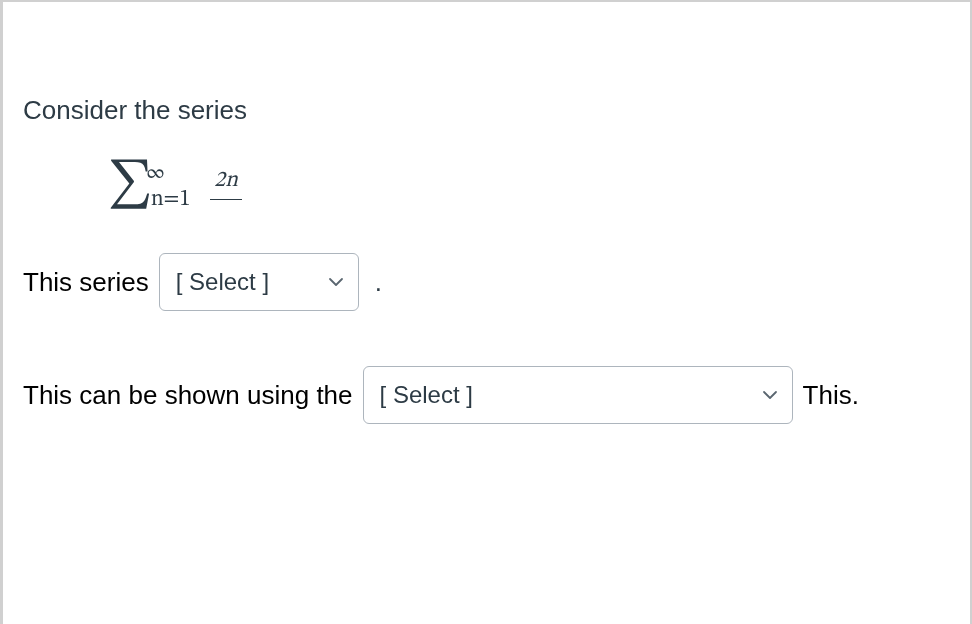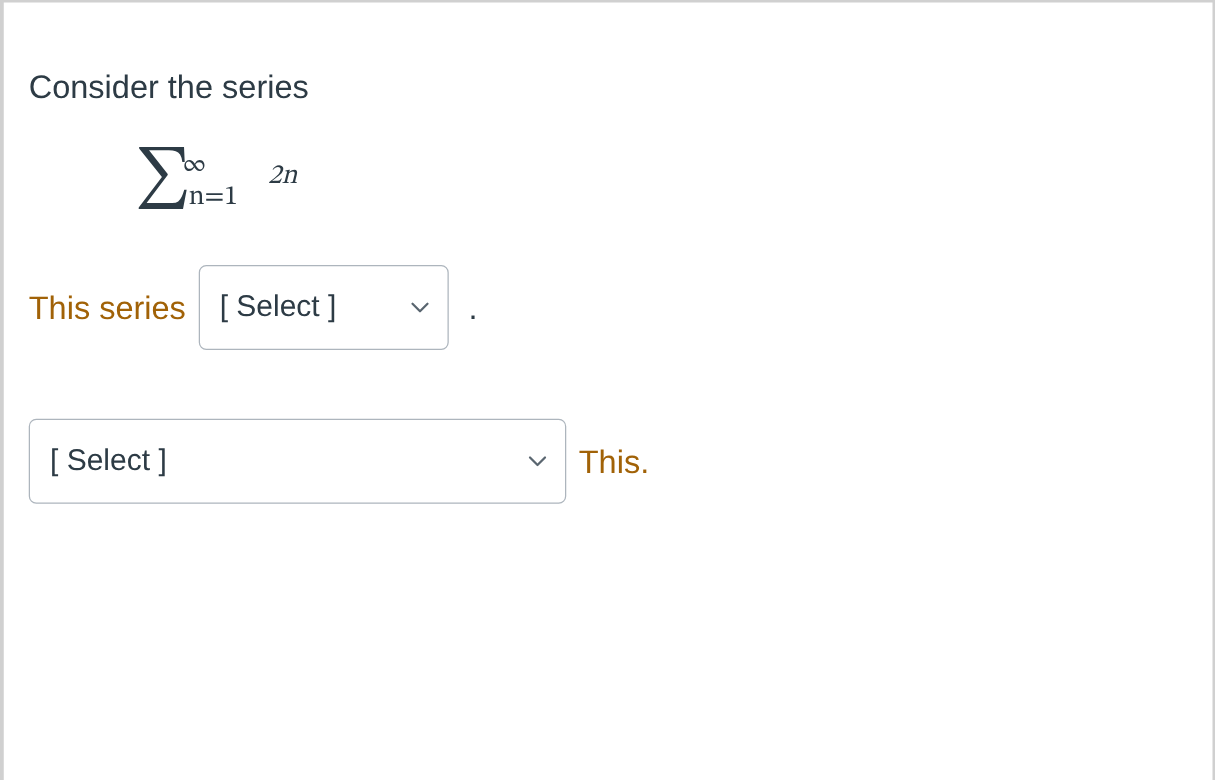--- a/index.html
+++ b/index.html
@@ -14,21 +14,21 @@
       width: 972px;
       height: 624px;
       overflow: hidden;
     }
     .outer-border {
       border-top: 2px solid #d0d0d0;
       border-left: 3px solid #d0d0d0;
       border-right: 2px solid #d0d0d0;
       height: 100%;
       background: #fff;
-      padding: 48px 20px 20px 20px;
+      padding: 89px 20px 20px 20px;
     }
     .content {
       color: #2d3b45;
       font-size: 26px;
       line-height: 1.5;
     }
     .intro {
       margin-bottom: 30px;
     }
     .math-display {
@@ -55,20 +55,21 @@
       font-size: 20px;
     }
     .sigma-sub {
       font-size: 22px;
       position: relative;
       top: 8px;
       left: -2px;
     }
     .fraction {
       display: inline-flex;
+      flex-direction: column;
       align-items: center;
       font-style: italic;
       font-size: 22px;
       margin-left: 8px;
       position: relative;
       top: -2px;
     }
     .frac-num {
       padding: 0 4px;
     }
@@ -86,30 +87,30 @@
       font-style: normal;
     }
     .row {
       display: flex;
       align-items: center;
       flex-wrap: wrap;
       margin-bottom: 55px;
       gap: 10px;
     }
     .row-text {
-      color: #a16207;
+      color: #000000;
     }
     .select-box {
       position: relative;
       display: inline-flex;
       align-items: center;
       border: 1.5px solid #adb5bd;
       border-radius: 6px;
       background: #fff;
-      height: 68px;
+      height: 58px;
       padding: 0 40px 0 16px;
       font-size: 24px;
       color: #2d3b45;
       cursor: pointer;
       min-width: 200px;
     }
     .select-box.wide {
       min-width: 430px;
     }
     .chevron {
@@ -155,20 +156,21 @@
         <span class="chevron">
           <svg viewBox="0 0 16 16" width="16" height="16">
               <path d="M2 5 L8 11 L14 5" fill="none" stroke="#5a6670" stroke-width="1.8" stroke-linecap="round" stroke-linejoin="round"></path>
             </svg>
         </span>
       </span>
       <span class="period">.</span>
     </div>
 
     <div class="row">
+      <span class="row-text">This can be shown using the</span>
       <span class="select-box wide">
         <span>[ Select ]</span>
         <span class="chevron">
           <svg viewBox="0 0 16 16" width="16" height="16">
               <path d="M2 5 L8 11 L14 5" fill="none" stroke="#5a6670" stroke-width="1.8" stroke-linecap="round" stroke-linejoin="round"></path>
             </svg>
         </span>
       </span>
       <span class="row-text"> This.</span>
     </div>

